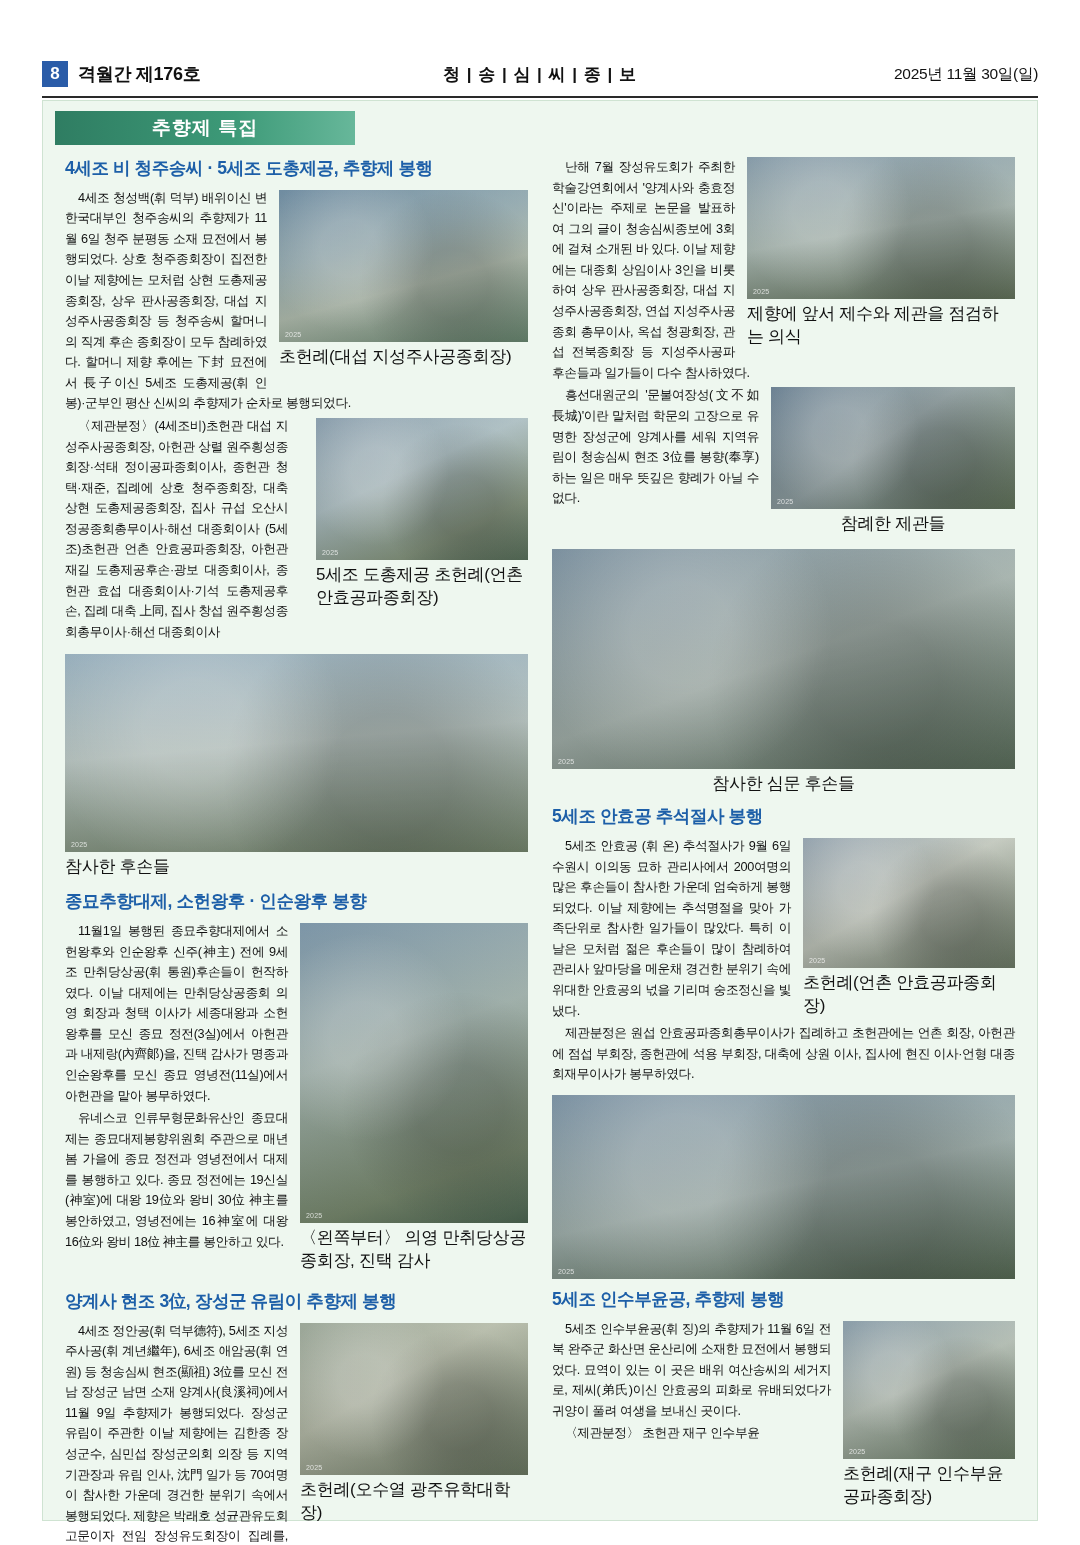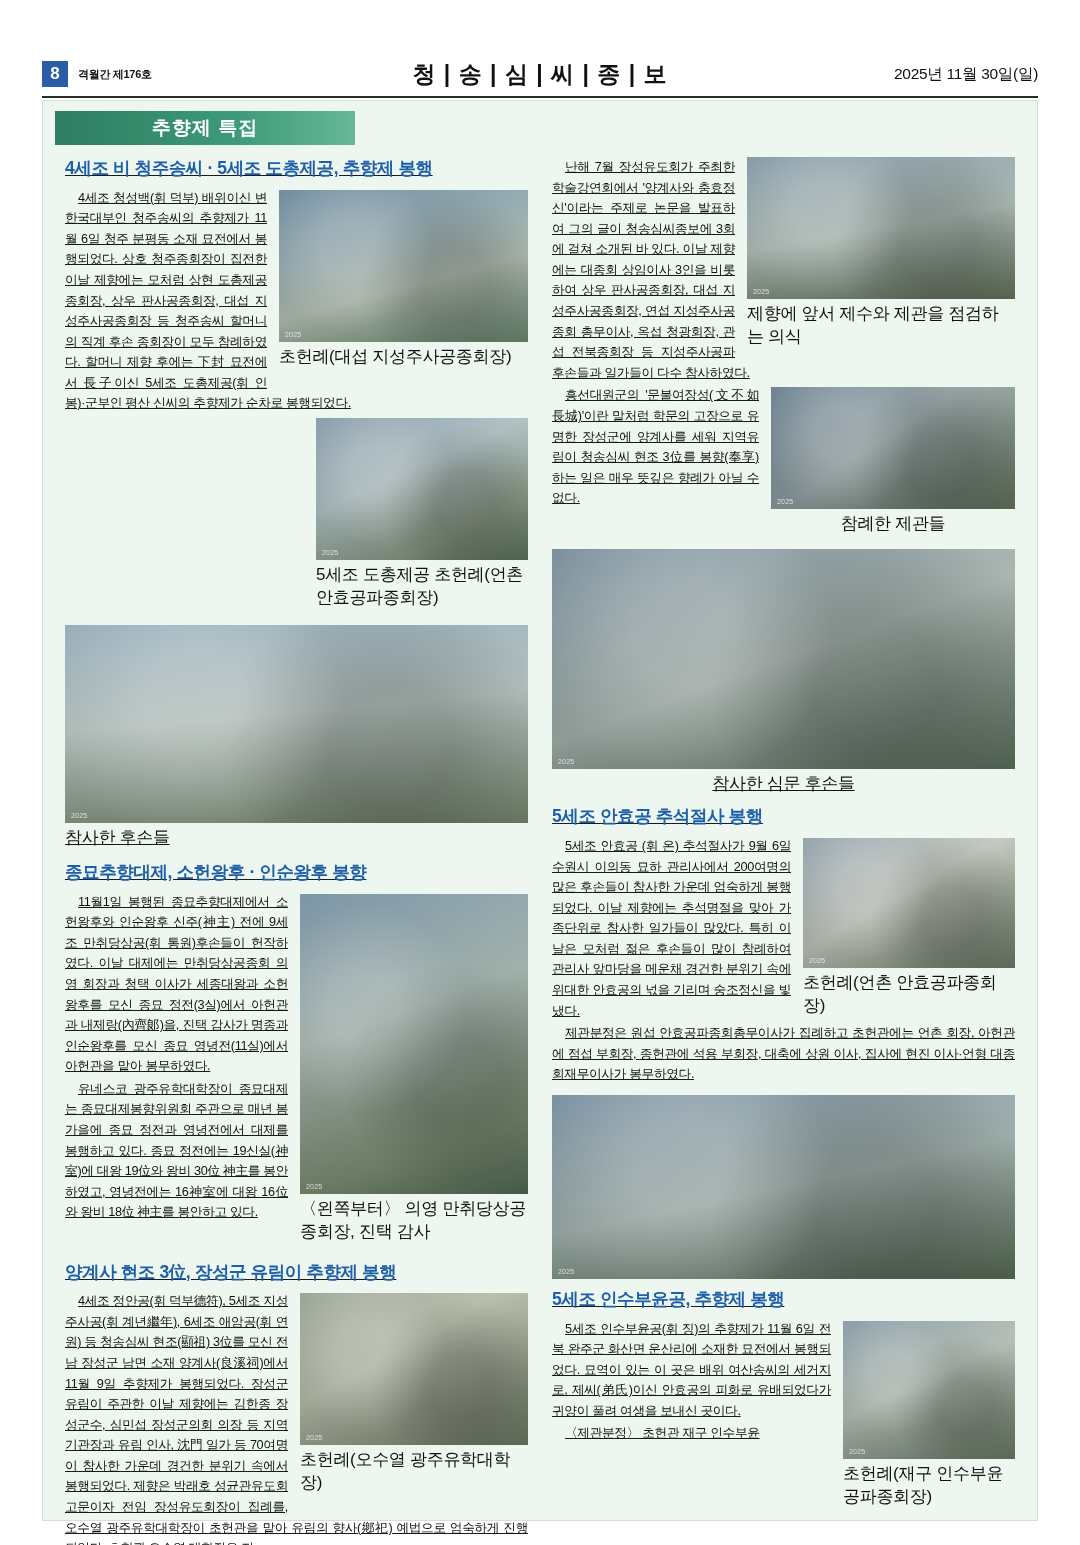--- a/index.html
+++ b/index.html
@@ -25,28 +25,28 @@
   }
   .page-num {
     width: 26px; height: 26px;
     background: #2a5ca8;
     color: #fff;
     font-size: 17px; font-weight: bold;
     display: flex; align-items: center; justify-content: center;
     margin-right: 10px;
   }
   .issue-label {
-    font-size: 11px; font-weight: bold; color: #111;
+    font-size: 18px; font-weight: bold; color: #111;
     letter-spacing: -0.3px;
   }
   .masthead-title {
     position: absolute;
     left: 0; right: 0;
     text-align: center;
-    font-size: 23px; font-weight: bold;
+    font-size: 17px; font-weight: bold;
     letter-spacing: 1px;
     color: #111;
   }
   .masthead-date {
     margin-left: auto;
     font-size: 15.5px; color: #111;
     letter-spacing: -0.3px;
     z-index: 2;
   }
   .rule {
@@ -147,21 +147,21 @@
     <div class="page-num">8</div>
     <div class="issue-label">격월간 제176호</div>
     <div class="masthead-title">청 | 송 | 심 | 씨 | 종 | 보</div>
     <div class="masthead-date">2025년 11월 30일(일)</div>
   </div>
   <div class="rule"></div>
 
   <div class="panel">
     <div class="section-banner">추향제 특집</div>
 
-    <div class="cols" style="top:56px;text-decoration:underline;">
+    <div class="cols" style="top:56px;">
 
       <div class="col">
 
         <h2 class="head">4세조 비 청주송씨 · 5세조 도총제공,  추향제 봉행</h2>
 
         <div class="figure fig-right" style="width:249px;">
           <div class="ph ph-1" style="height:152px;">
               <span class="stamp">2025</span>
             </div>
           <div class="cap">초헌례(대섭 지성주사공종회장)</div>
@@ -169,40 +169,41 @@
 
         <p class="body">4세조 청성백(휘 덕부) 배위이신 변한국대부인 청주송씨의 추향제가 11월 6일 청주 분평동 소재 묘전에서 봉행되었다. 상호 청주종회장이 집전한 이날 제향에는 모처럼 상현 도총제공종회장, 상우 판사공종회장, 대섭 지성주사공종회장 등 청주송씨 할머니의 직계 후손 종회장이 모두 참례하였다. 할머니 제향 후에는 下封 묘전에서 長子이신 5세조 도총제공(휘 인봉)·군부인 평산 신씨의 추향제가 순차로 봉행되었다.</p>
 
         <div class="figure fig-right" style="width:228px;padding-left:16px;">
           <div class="ph ph-2" style="height:142px;">
               <span class="stamp">2025</span>
             </div>
           <div class="cap">5세조 도총제공 초헌례(언촌 안효공파종회장)</div>
         </div>
 
+        <p class="body">〈제관분정〉(4세조비)초헌관 대섭 지성주사공종회장, 아헌관 상렬 원주횡성종회장·석태 정이공파종회이사, 종헌관 청택·재준, 집례에 상호 청주종회장, 대축 상현 도총제공종회장, 집사 규섭 오산시정공종회총무이사·해선 대종회이사 (5세조)초헌관 언촌 안효공파종회장, 아헌관 재길 도총제공후손·광보 대종회이사, 종헌관 효섭 대종회이사·기석 도총제공후손, 집례 대축 上同, 집사 창섭 원주횡성종회총무이사·해선 대종회이사</p>
         <div class="clear"></div>
 
         <div class="figure" style="margin-top:10px;">
           <div class="ph ph-3" style="height:198px;">
               <span class="stamp">2025</span>
             </div>
           <div class="cap">참사한 후손들</div>
         </div>
 
         <h2 class="head" style="margin-top:12px;">종묘추향대제, 소헌왕후 · 인순왕후 봉향</h2>
 
         <div class="figure fig-right" style="width:228px;">
           <div class="ph ph-4" style="height:300px;">
               <span class="stamp">2025</span>
             </div>
           <div class="cap">〈왼쪽부터〉 의영 만취당상공종회장, 진택 감사</div>
         </div>
 
         <p class="body">11월1일 봉행된 종묘추향대제에서 소헌왕후와 인순왕후 신주(神主) 전에 9세조 만취당상공(휘 통원)후손들이 헌작하였다. 이날 대제에는 만취당상공종회 의영 회장과 청택 이사가 세종대왕과 소헌왕후를 모신 종묘 정전(3실)에서 아헌관과 내제랑(內齊郞)을, 진택 감사가 명종과 인순왕후를 모신 종묘 영녕전(11실)에서 아헌관을 맡아 봉무하였다.</p>
-        <p class="body">유네스코 광주유학대학장이 종묘대제는 종묘대제봉향위원회 주관으로 매년 봄 가을에 종묘 정전과 영녕전에서 대제를 봉행하고 있다. 종묘 정전에는 19신실(神室)에 대왕 19位와 왕비 30位 神主를 봉안하였고, 영녕전에는 16神室에 대왕 16位와 왕비 18位 神主를 봉안하고 있다.</p>
+        <p class="body">유네스코 인류무형문화유산인 종묘대제는 종묘대제봉향위원회 주관으로 매년 봄 가을에 종묘 정전과 영녕전에서 대제를 봉행하고 있다. 종묘 정전에는 19신실(神室)에 대왕 19位와 왕비 30位 神主를 봉안하였고, 영녕전에는 16神室에 대왕 16位와 왕비 18位 神主를 봉안하고 있다.</p>
         <div class="clear"></div>
 
         <h2 class="head" style="margin-top:12px;">양계사 현조 3位, 장성군 유림이 추향제 봉행</h2>
 
         <div class="figure fig-right" style="width:228px;">
           <div class="ph ph-5" style="height:152px;">
               <span class="stamp">2025</span>
             </div>
           <div class="cap">초헌례(오수열 광주유학대학장)</div>
         </div>

